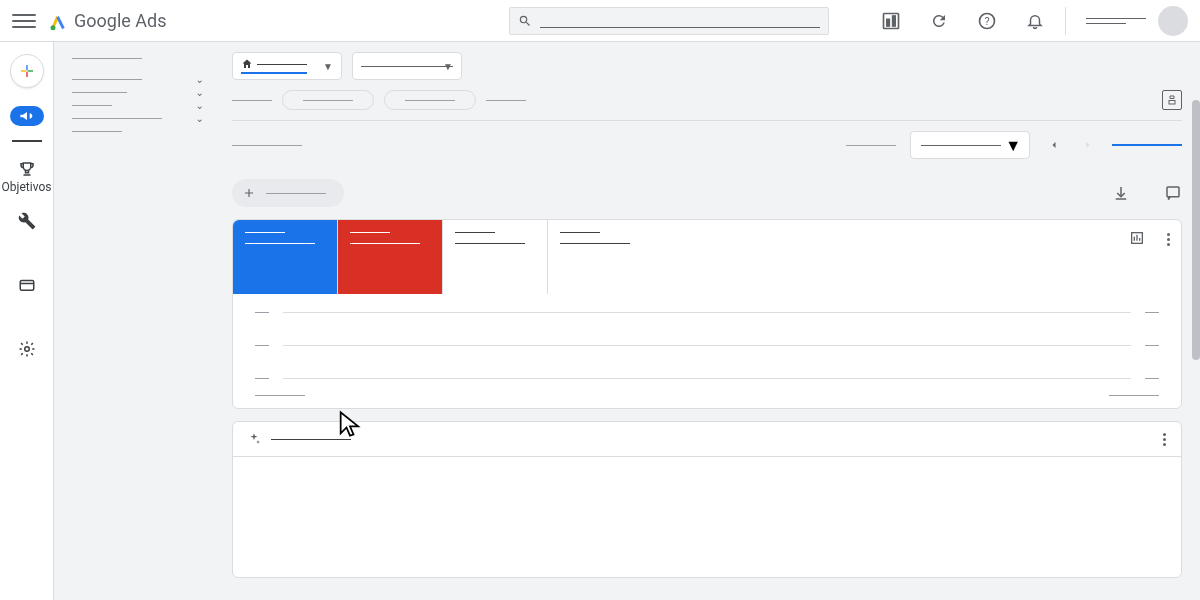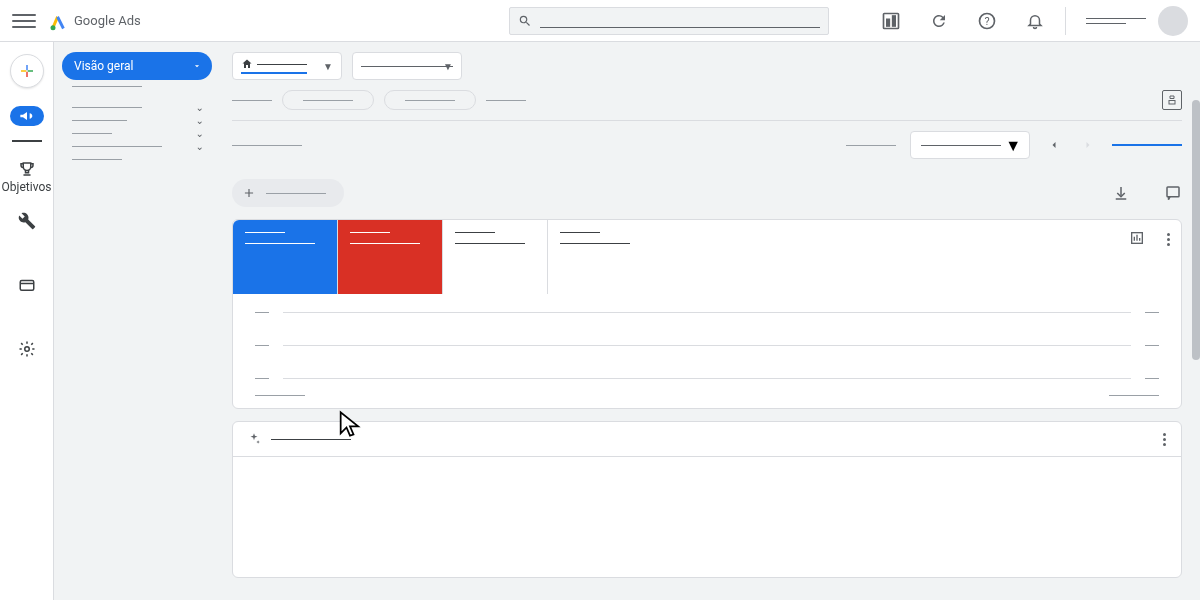--- a/index.html
+++ b/index.html
@@ -4,21 +4,21 @@
 <style>
 * { margin: 0; padding: 0; box-sizing: border-box; font-family: Roboto, Arial, sans-serif; }
 body { background: #f1f3f4; width: 1200px; height: 600px; overflow: hidden; position: relative; }
 
 
 .header { height: 42px; background: #fff; border-bottom: 1px solid #dadce0; display: flex; align-items: center; padding: 0 12px; gap: 12px; }
 .hamburger { width: 24px; height: 24px; display: flex; flex-direction: column; justify-content: center; gap: 4px; cursor: pointer; }
 .hamburger span { height: 2px; background: #5f6368; border-radius: 1px; }
 .logo { display: flex; align-items: center; gap: 6px; }
 .logo-mark { width: 20px; height: 20px; }
-.logo-text { font-size: 13px; color: #5f6368; }
+.logo-text { font-size: 18px; color: #5f6368; }
 .header-spacer { flex: 1; }
 .search-bar { width: 320px; height: 28px; border: 1px solid #dadce0; background: #f1f3f4; border-radius: 2px; display: flex; align-items: center; padding: 0 8px; gap: 8px; }
 .search-bar svg { width: 14px; height: 14px; fill: #5f6368; }
 .search-bar input { flex: 1; border: none; background: transparent; outline: none; font-size: 12px; border-bottom: 1px solid #5f6368; }
 .header-icons { display: flex; align-items: center; gap: 28px; margin-left: 40px; }
 .header-icon { width: 20px; height: 20px; cursor: pointer; display: flex; align-items: center; justify-content: center; }
 .header-divider { width: 1px; height: 28px; background: #dadce0; margin: 0 8px; }
 .acct-line { width: 60px; height: 1px; background: #5f6368; }
 .avatar { width: 30px; height: 30px; border-radius: 50%; background: #dadce0; cursor: pointer; }
 
@@ -207,26 +207,20 @@
     <div class="rail-spacer"></div>
     <div class="rail-item">
       <svg width="18" height="18" viewBox="0 0 24 24" fill="none" stroke="#3c4043" stroke-width="2">
           <circle cx="12" cy="12" r="3"></circle>
           <path d="M12 2v3M12 19v3M4.2 4.2l2.1 2.1M17.7 17.7l2.1 2.1M2 12h3M19 12h3M4.2 19.8l2.1-2.1M17.7 6.3l2.1-2.1"></path>
         </svg>
     </div>
   </div>
 
   <div class="sidebar">
-    <div class="overview-btn">
-      <span>Visão geral</span>
-      <svg class="chev" width="10" height="10" viewBox="0 0 24 24" fill="#fff">
-          <path d="M7 10l5 5 5-5z"></path>
-        </svg>
-    </div>
     <div class="side-item">
         <div class="side-line"></div>
       </div>
     <div class="side-item" style="margin-top:8px">
         <div class="side-line"></div>
         <span class="side-chev">⌄</span>
       </div>
     <div class="side-item">
         <div class="side-line" style="max-width:55px"></div>
         <span class="side-chev">⌄</span>

